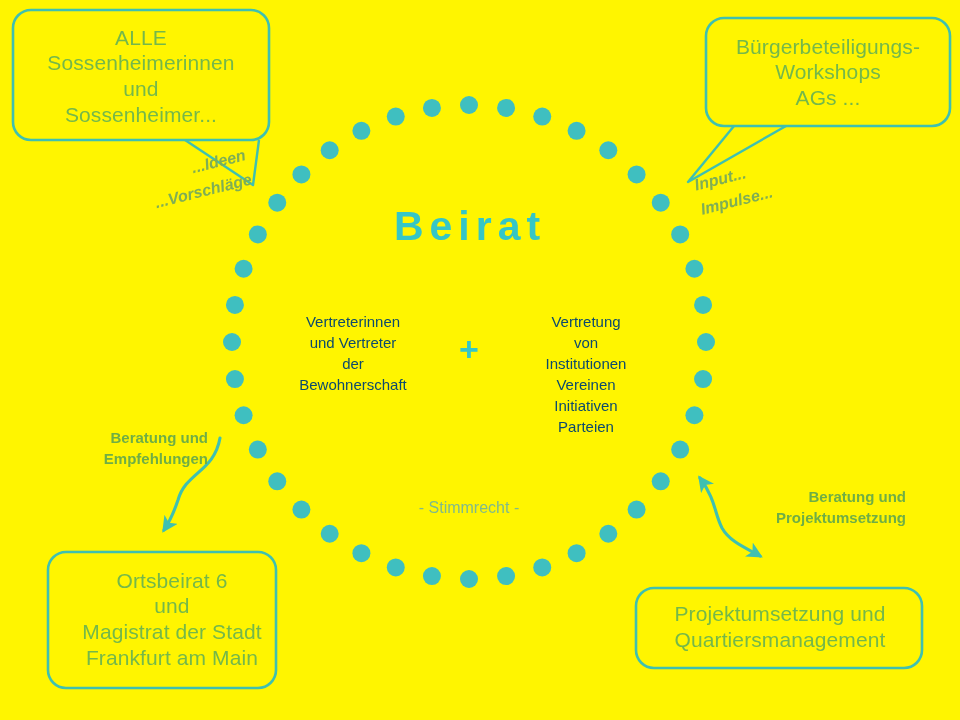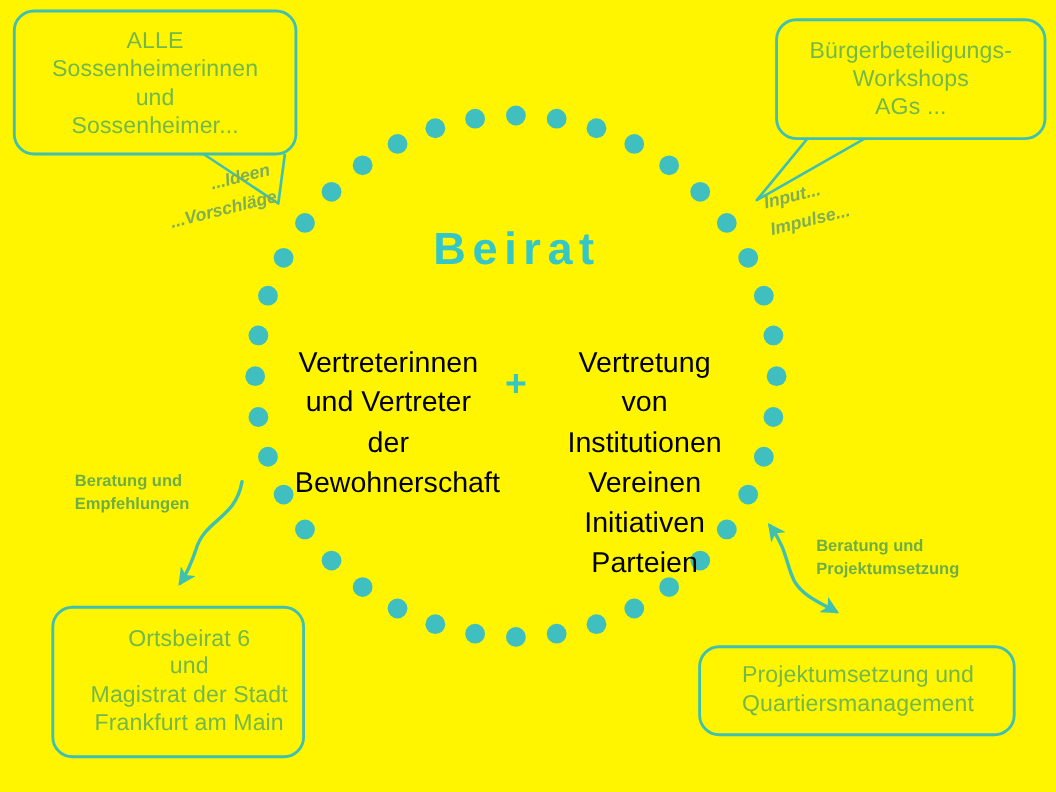--- a/index.html
+++ b/index.html
@@ -68,22 +68,22 @@
     top: 203px;
     width: 280px;
     text-align: center;
     color: #35C6C6;
     font-size: 41px;
     font-weight: bold;
     letter-spacing: 6px;
   }
   .centercol {
     position: absolute;
-    color: #000000;
-    font-size: 26px;
+    color: #0c4a6e;
+    font-size: 15px;
     line-height: 1.40;
     text-align: center;
     white-space: pre-line;
   }
   #col-left  { left: 268px; top: 311px; width: 170px; }
   #col-right { left: 500px; top: 311px; width: 172px; }
   #plus-sign {
     position: absolute;
     left: 448px;
     top: 332px;
@@ -130,21 +130,21 @@
     width: 120px;
   }
 
   
   .arrow-label {
     position: absolute;
     color: #6FAE45;
     font-size: 15px;
     font-weight: bold;
     line-height: 1.42;
-    text-align: left;
+    text-align: right;
     white-space: pre-line;
   }
   #label-beratung-empfehlungen {
     left: 68px;
     top: 427px;
     width: 140px;
   }
   #label-beratung-projekt {
     left: 742px;
     top: 486px;
@@ -255,20 +255,21 @@
 
   <div id="plus-sign">+</div>
 
   <div class="centercol" id="col-right">Vertretung
 von
 Institutionen
 Vereinen
 Initiativen
 Parteien</div>
 
+  <div id="stimmrecht">- Stimmrecht -</div>
 
   <div class="rot-note" id="note-ideen">...Ideen
 ...Vorschläge</div>
 
   <div class="rot-note" id="note-input">Input...
 Impulse...</div>
 
   <div class="arrow-label" id="label-beratung-empfehlungen">Beratung und
 Empfehlungen</div>
 

